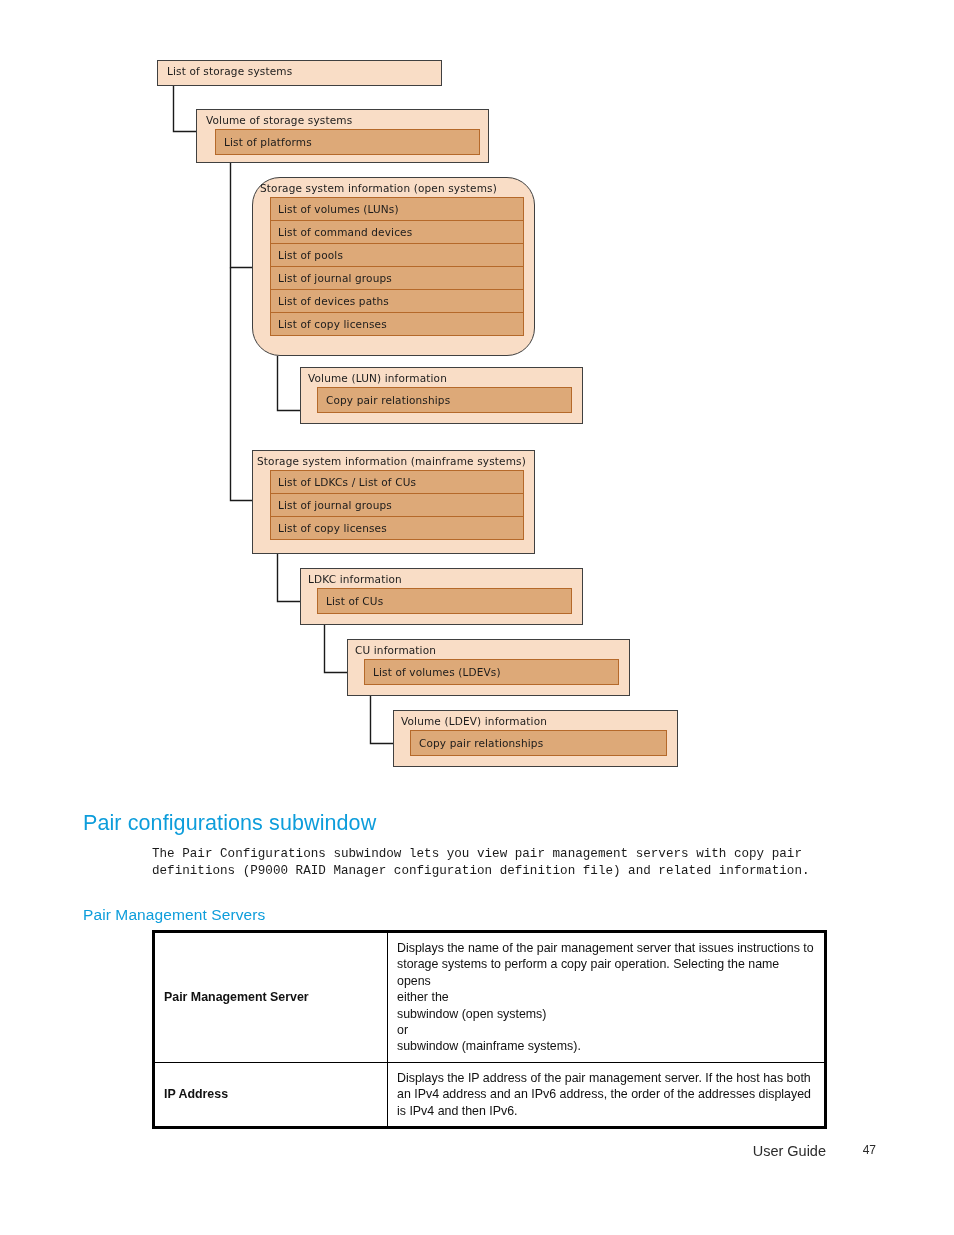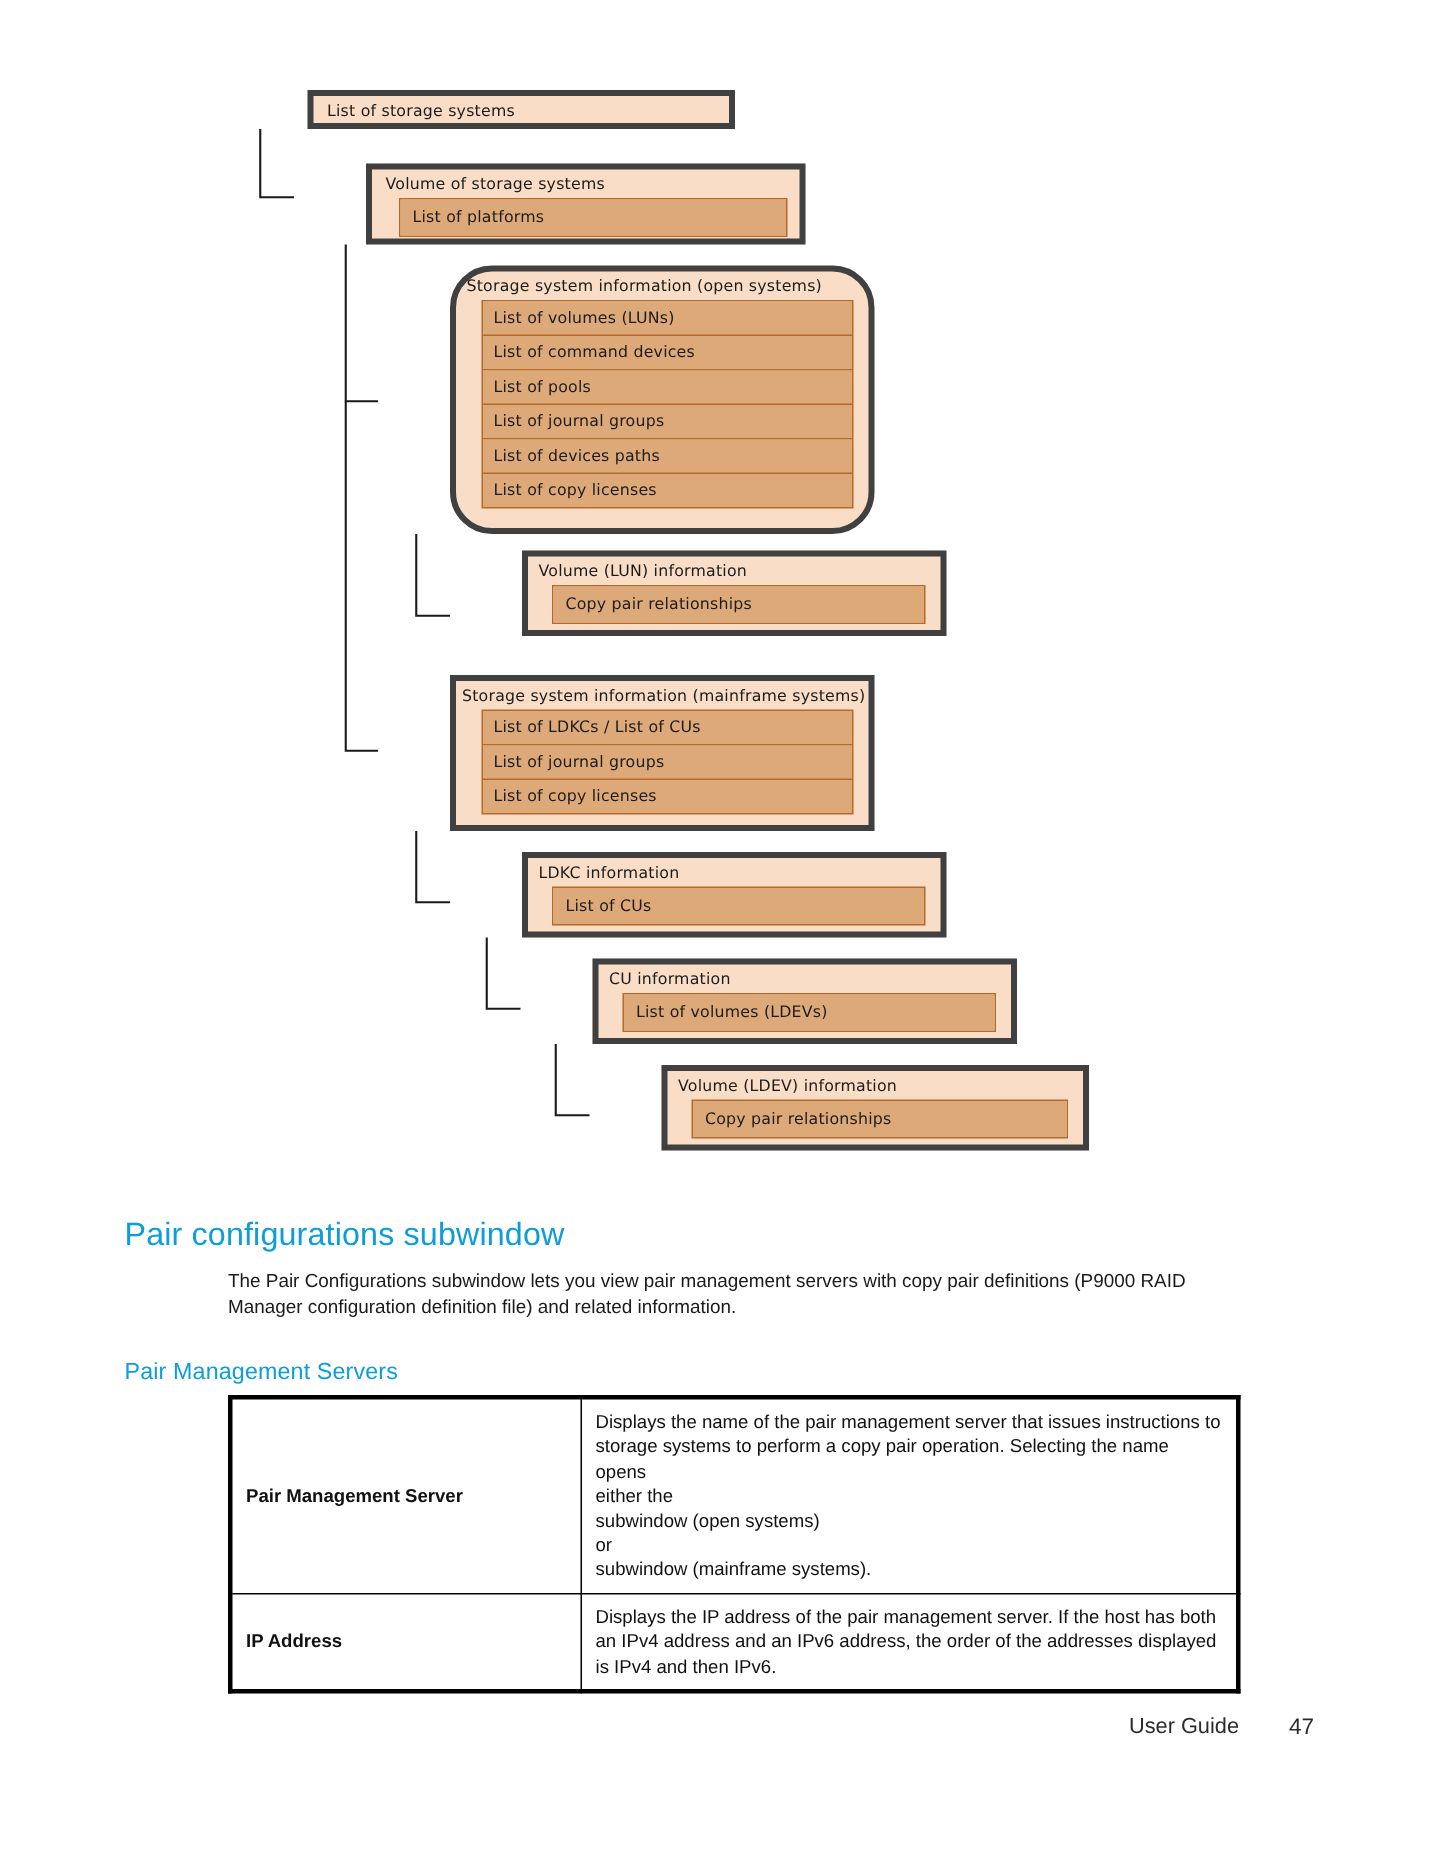--- a/index.html
+++ b/index.html
@@ -27,23 +27,22 @@
   }
   #diagram-svg {
     position: absolute;
     left: 0; top: 0;
     width: 954px;
     height: 790px;
   }
   .node {
     position: absolute;
     background: #f9ddc6;
-    border: 4px solid #404040;
+    border: 1px solid #404040;
     box-sizing: border-box;
-    margin-left: 48px;
   }
   .node-title {
     font-family: "DejaVu Sans", sans-serif;
     font-size: 10.5px;
     line-height: 12px;
     color: #1b1b1b;
     padding: 4px 0 3px 9px;
     white-space: nowrap;
     letter-spacing: 0.15px;
   }
@@ -92,21 +91,21 @@
     font-size: 15.5px;
     font-weight: normal;
     color: #0d9ddb;
     letter-spacing: 0.1px;
   }
   .body-para {
     position: absolute;
     left: 152px;
     top: 833px;
     width: 690px;
-    font-family: Liberation Sans, sans-serif;
+    font-family: Liberation Mono, monospace;
     font-size: 12.6px;
     line-height: 17.5px;
     color: #1a1a1a;
   }
 
   
   #spec-table {
     position: absolute;
     left: 152px;
     top: 930px;
@@ -157,21 +156,21 @@
     top: 0;
     font-family: "Liberation Sans", sans-serif;
     font-size: 14.5px;
     color: #2b2b2b;
   }
   #footer .fpage {
     position: absolute;
     right: 78px;
     top: 0;
     font-family: "Liberation Sans", sans-serif;
-    font-size: 15px;
+    font-size: 12px;
     color: #2b2b2b;
   }
 </style>
 </head>
 <body>
 
 <div id="diagram">
 
   <svg id="diagram-svg" viewBox="0 0 954 790" xmlns="http://www.w3.org/2000/svg">
 

